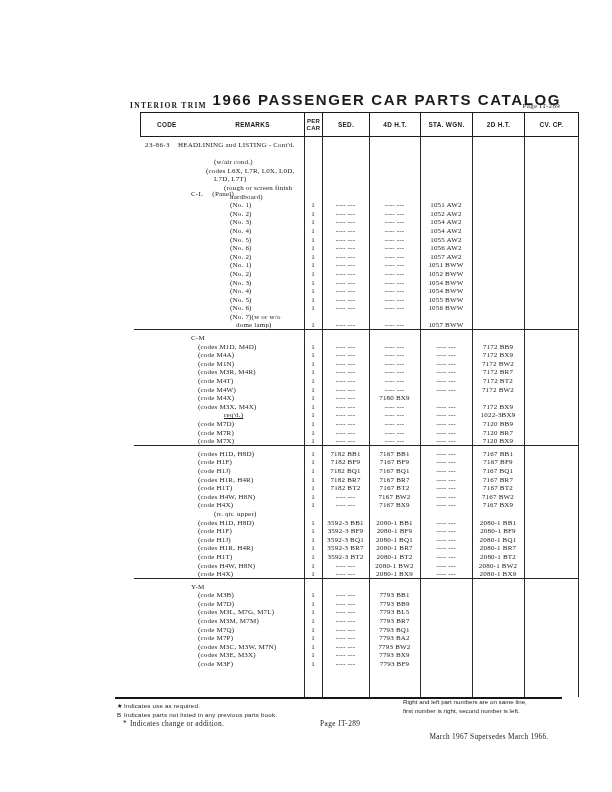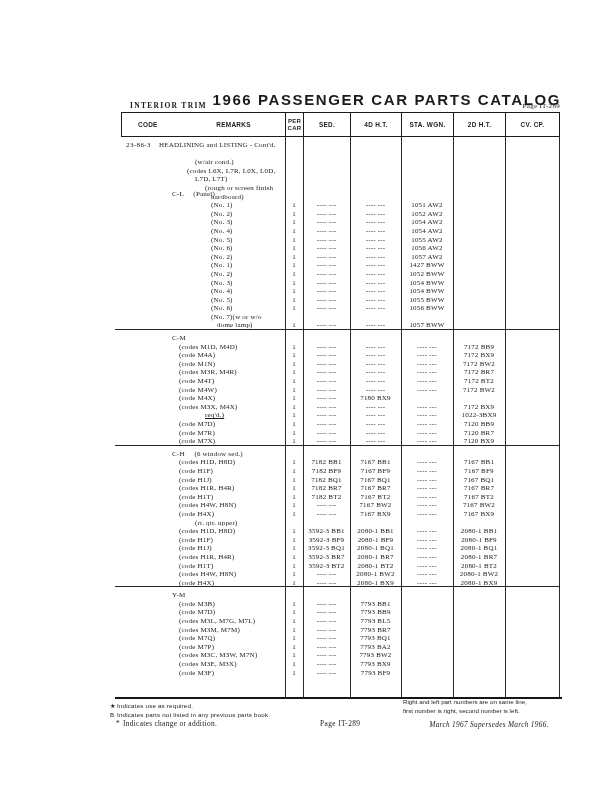--- a/index.html
+++ b/index.html
@@ -6,21 +6,21 @@
   .page{position:relative;width:612px;height:792px;background:#ffffff;color:#1b1b1b;
         font-family:"Liberation Serif", serif;overflow:hidden;}
   
   .mast-left{position:absolute;left:130px;top:101px;font-size:7.5px;font-weight:bold;
              letter-spacing:1.3px;font-family:"Liberation Serif", serif;}
   .mast-title{position:absolute;left:122px;top:91px;width:439px;text-align:right;
               font-family:"Liberation Sans", sans-serif;font-weight:700;font-size:15px;
               letter-spacing:1.6px;white-space:nowrap;}
   .mast-right{position:absolute;right:52px;top:102px;font-size:7px;letter-spacing:.3px;}
   
-  .tableWrap{position:absolute;left:121px;top:112px;width:439px;}
+  .tableWrap{position:absolute;left:140px;top:112px;width:439px;}
   .thead{position:relative;height:25px;border:1.3px solid #1c1c1c;box-sizing:border-box;
          display:grid;grid-template-columns:164px 18px 47px 51px 52px 52px 1fr;
          font-family:"Liberation Sans", sans-serif;font-weight:700;font-size:6.4px;
          letter-spacing:.3px;}
   .thead .hc{border-right:1px solid #1c1c1c;display:flex;align-items:center;justify-content:center;
              text-align:center;line-height:1.15;}
   .thead .hc:last-child{border-right:none;}
   .thead .hc.first{position:relative;justify-content:flex-start;}
   .hc.first .code-h{position:absolute;left:16px;top:50%;transform:translateY(-50%);}
   .hc.first .rem-h{position:absolute;left:0;right:0;text-align:center;padding-left:60px;}
@@ -34,28 +34,28 @@
           height:1px;background:#242424;}
   .row{display:grid;grid-template-columns:164px 18px 47px 51px 52px 52px 53px;
        height:8.6px;line-height:8.6px;}
   .cell{overflow:visible;white-space:nowrap;}
   .cell.first{position:relative;}
   .cell .code{position:absolute;left:5px;letter-spacing:.4px;}
   .cell .rtext{display:inline-block;white-space:pre;letter-spacing:.2px;}
   .cell.val{text-align:center;letter-spacing:.2px;}
   .bottomRule{position:absolute;left:115px;top:697px;width:447px;height:2px;background:#161616;}
   
-  .foot-left{position:absolute;left:110px;top:701px;font-family:"Liberation Sans", sans-serif;
+  .foot-left{position:absolute;left:117px;top:701px;font-family:"Liberation Sans", sans-serif;
              font-size:6.2px;line-height:9px;letter-spacing:.2px;}
   .foot-left .note3{font-family:"Liberation Serif", serif;font-size:7.4px;padding-left:6px;letter-spacing:.3px;}
   .foot-center{position:absolute;left:320px;top:719px;font-size:7.4px;letter-spacing:.4px;}
   .foot-right{position:absolute;left:403px;top:698px;width:172px;
               font-family:"Liberation Sans", sans-serif;font-size:6.2px;line-height:8.8px;}
   .foot-right .supersede{font-family:"Liberation Serif", serif;font-size:7.3px;text-align:center;
-              margin-top:5px;letter-spacing:.3px;font-style:italic;}
+              margin-top:17px;letter-spacing:.3px;}
   .sym{display:inline-block;width:7px;}
 </style>
 </head>
 <body>
 
 <div class="page">
 
   <div class="mast-left">INTERIOR TRIM</div>
   <div class="mast-title">1966 PASSENGER CAR PARTS CATALOG</div>
   <div class="mast-right">Page IT-289</div>
@@ -209,21 +209,21 @@
             <div class="cell val">---- ---</div>
             <div class="cell val">1057 AW2</div>
             <div class="cell val"></div>
             <div class="cell val"></div>
           </div>
           <div class="row">
             <div class="cell first"><span class="rtext" style="padding-left: 90px;">(No. 1)</span></div>
             <div class="cell val">1</div>
             <div class="cell val">---- ---</div>
             <div class="cell val">---- ---</div>
-            <div class="cell val">1427 BWW</div>
+            <div class="cell val">1051 BWW</div>
             <div class="cell val"></div>
             <div class="cell val"></div>
           </div>
           <div class="row">
             <div class="cell first"><span class="rtext" style="padding-left: 90px;">(No. 2)</span></div>
             <div class="cell val">1</div>
             <div class="cell val">---- ---</div>
             <div class="cell val">---- ---</div>
             <div class="cell val">1052 BWW</div>
             <div class="cell val"></div>
@@ -397,29 +397,20 @@
             <div class="cell first"><span class="rtext" style="padding-left: 58px;">(code M7X)</span></div>
             <div class="cell val">1</div>
             <div class="cell val">---- ---</div>
             <div class="cell val">---- ---</div>
             <div class="cell val">---- ---</div>
             <div class="cell val">7120 BX9</div>
             <div class="cell val"></div>
           </div>
         </div>
         <div class="section">
-          <div class="row">
-            <div class="cell first"><span class="rtext" style="padding-left: 51px;">C-H     (6 window sed.)</span></div>
-            <div class="cell val"></div>
-            <div class="cell val"></div>
-            <div class="cell val"></div>
-            <div class="cell val"></div>
-            <div class="cell val"></div>
-            <div class="cell val"></div>
-          </div>
           <div class="row">
             <div class="cell first"><span class="rtext" style="padding-left: 58px;">(codes H1D, H8D)</span></div>
             <div class="cell val">1</div>
             <div class="cell val">7182 BB1</div>
             <div class="cell val">7167 BB1</div>
             <div class="cell val">---- ---</div>
             <div class="cell val">7167 BB1</div>
             <div class="cell val"></div>
           </div>
           <div class="row">

